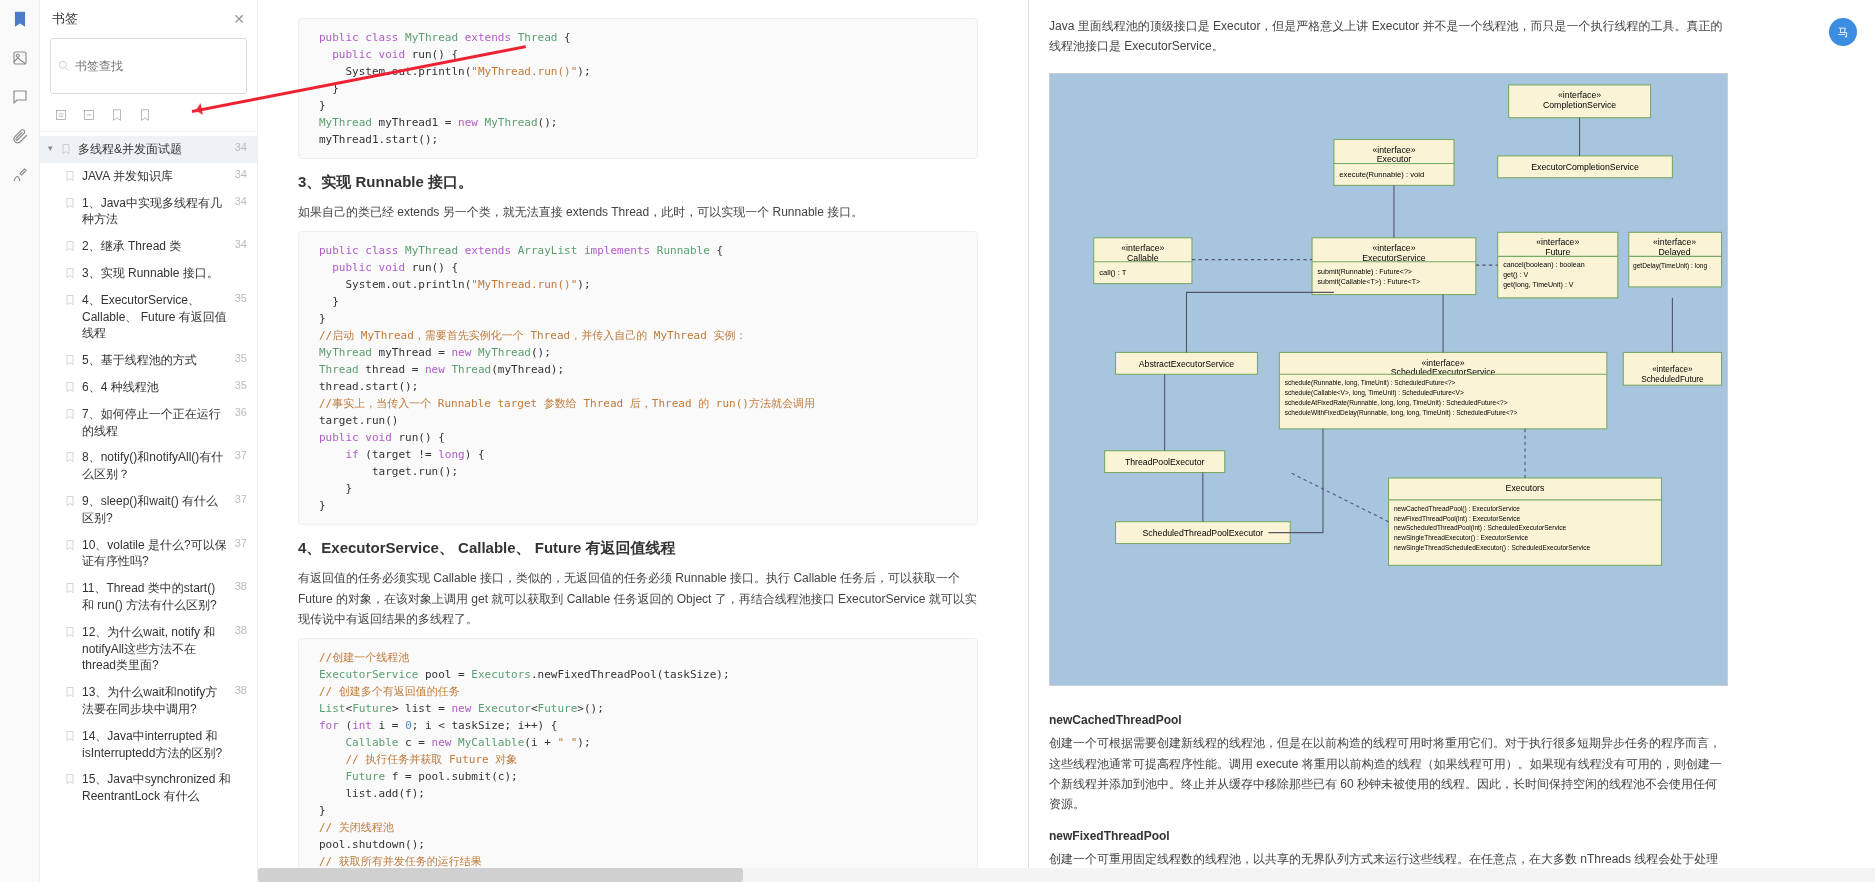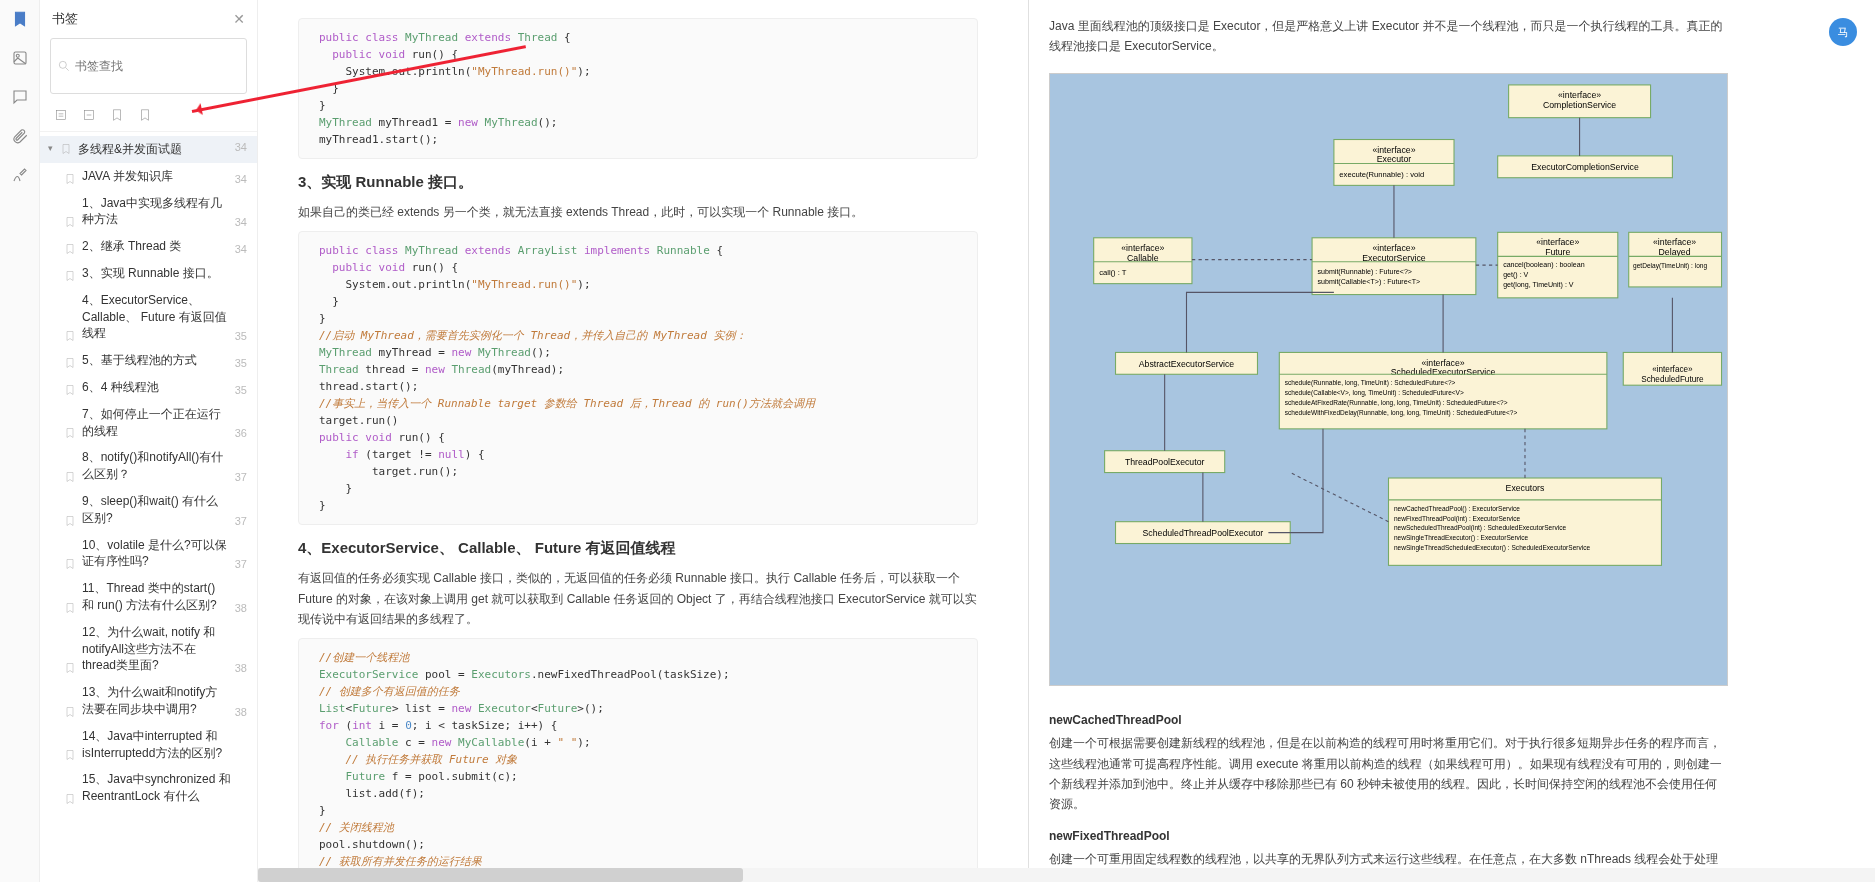--- a/index.html
+++ b/index.html
@@ -12,37 +12,37 @@
 .sidebar-title { font-size: 13px; }
 .close-btn { cursor: pointer; color: #999; font-size: 14px; }
 .search-box { margin: 0 10px 8px; border: 1px solid #ddd; border-radius: 3px; display: flex; align-items: center; padding: 20px 6px; }
 .search-box svg { width: 14px; height: 14px; stroke: #aaa; fill: none; margin-right: 4px; }
 .search-box input { border: none; outline: none; font-size: 12px; flex: 1; }
 .bm-toolbar { display: flex; gap: 14px; padding: 6px 14px; border-bottom: 1px solid #f2f2f2; }
 .bm-toolbar svg { width: 14px; height: 14px; stroke: #888; fill: none; }
 .bookmark-list { flex: 1; overflow-y: auto; padding: 4px 0; }
 .bm-item { display: flex; align-items: flex-start; padding: 5px 10px 5px 8px; cursor: pointer; position: relative; }
 .bm-item.selected { background: #eef2f7; }
-.bm-item.child { padding-left: 24px; align-items: flex-end; }
+.bm-item.child { padding-left: 24px; }
 .bm-chevron { width: 10px; display: inline-block; color: #888; font-size: 9px; margin-top: 2px; margin-right: 2px; }
 .bm-icon { width: 12px; height: 12px; margin-right: 6px; margin-top: 2px; flex-shrink: 0; }
 .bm-icon svg { width: 12px; height: 12px; stroke: #aaa; fill: none; }
 .bm-label { flex: 1; font-size: 12px; line-height: 1.4; color: #333; }
 .bm-page { color: #bbb; font-size: 11px; margin-left: 6px; flex-shrink: 0; }
 .content { flex: 1; overflow: auto; position: relative; background: #fff; }
 .pages { display: flex; gap: 30px; padding: 0 20px; }
 .page { width: 720px; flex-shrink: 0; padding: 10px 20px; position: relative; }
 .page-divider { border-left: 1px solid #e0e0e0; }
 .arrow-line { position: absolute; width: 340px; height: 3px; background: #e23; transform-origin: left center; transform: rotate(-11deg); left: 192px; top: 110px; z-index: 5; pointer-events: none; }
 .arrow-line::before { content: ''; position: absolute; left: -2px; top: -5px; border: 6px solid transparent; border-right-color: #e23; }
 pre.code { background: #fafafa; border: 1px solid #eee; border-radius: 4px; padding: 10px 20px; font-family: Consolas, monospace; font-size: 11px; line-height: 1.55; overflow-x: auto; margin: 8px 0 14px; white-space: pre; }
 .kw { color: #b05cc8; }
 .cls { color: #5a9e6f; }
 .str { color: #c07a3a; }
-.cmt { color: #c07a3a; font-style: italic; }
+.cmt { color: #c07a3a; }
 .num { color: #4a88c7; }
 h3.section { font-size: 15px; font-weight: bold; margin: 14px 0 10px; }
 p.body { font-size: 12px; line-height: 1.7; margin: 6px 0; color: #444; }
 h4.pool-name { font-size: 12px; font-weight: bold; margin: 14px 0 6px; }
 .diagram { width: 100%; background: #a8c5e0; border: 1px solid #ccc; margin: 10px 0; }
 .float-avatar { position: fixed; right: 18px; top: 18px; width: 28px; height: 28px; border-radius: 50%; background: #3a8de0; color: #fff; display: flex; align-items: center; justify-content: center; font-size: 11px; }
 .h-scroll { position: absolute; bottom: 0; left: 0; right: 0; height: 14px; background: #f4f4f4; }
 .h-scroll-thumb { position: absolute; left: 0; width: 30%; height: 100%; background: #d0d0d0; border-radius: 3px; }
 </style>
 </head>
@@ -244,21 +244,21 @@
     System.out.println(<span class="str">"MyThread.run()"</span>);
   }
 }
 <span class="cmt">//启动 MyThread，需要首先实例化一个 Thread，并传入自己的 MyThread 实例：</span>
 <span class="cls">MyThread</span> myThread = <span class="kw">new</span> <span class="cls">MyThread</span>();
 <span class="cls">Thread</span> thread = <span class="kw">new</span> <span class="cls">Thread</span>(myThread);
 thread.start();
 <span class="cmt">//事实上，当传入一个 Runnable target 参数给 Thread 后，Thread 的 run()方法就会调用</span>
 target.run()
 <span class="kw">public void</span> run() {
-    <span class="kw">if</span> (target != <span class="kw">null</span>) {
+    <span class="kw">if</span> (target != <span class="kw">long</span>) {
         target.run();
     }
 }</pre>
 
       <h3 class="section">4、ExecutorService、 Callable、 Future 有返回值线程</h3>
       <p class="body">有返回值的任务必须实现 Callable 接口，类似的，无返回值的任务必须 Runnable 接口。执行 Callable 任务后，可以获取一个 Future 的对象，在该对象上调用 get 就可以获取到 Callable 任务返回的 Object 了，再结合线程池接口 ExecutorService 就可以实现传说中有返回结果的多线程了。</p>
 
 <pre class="code"><span class="cmt">//创建一个线程池</span>
 <span class="cls">ExecutorService</span> pool = <span class="cls">Executors</span>.newFixedThreadPool(taskSize);
 <span class="cmt">// 创建多个有返回值的任务</span>

